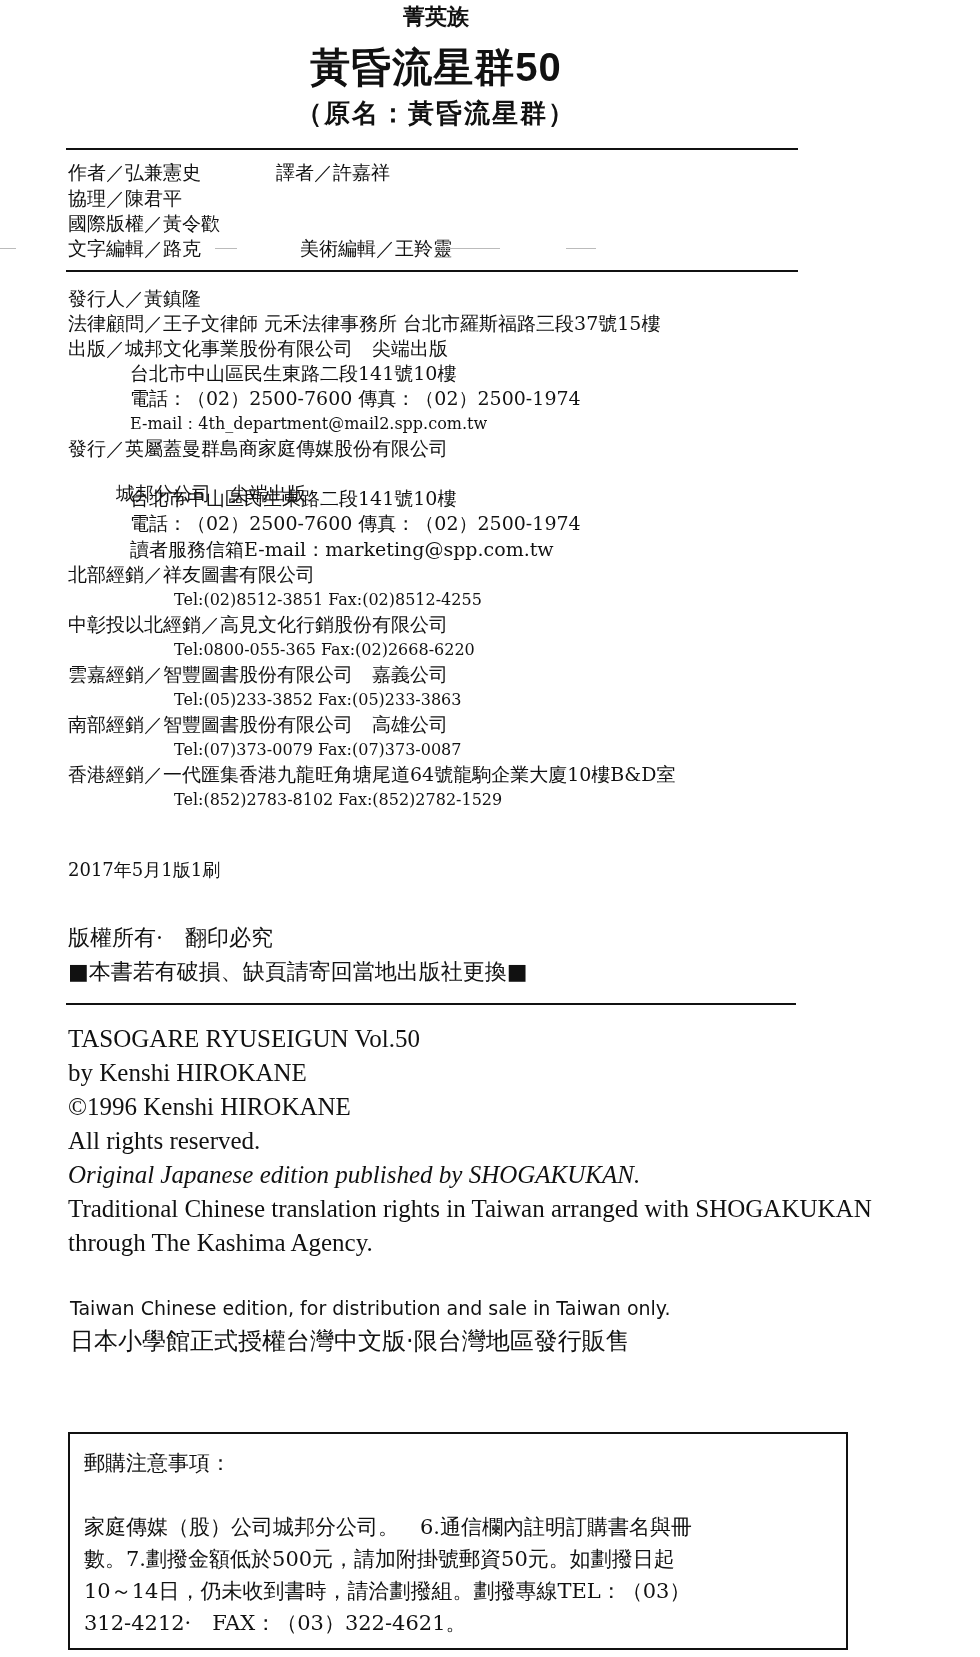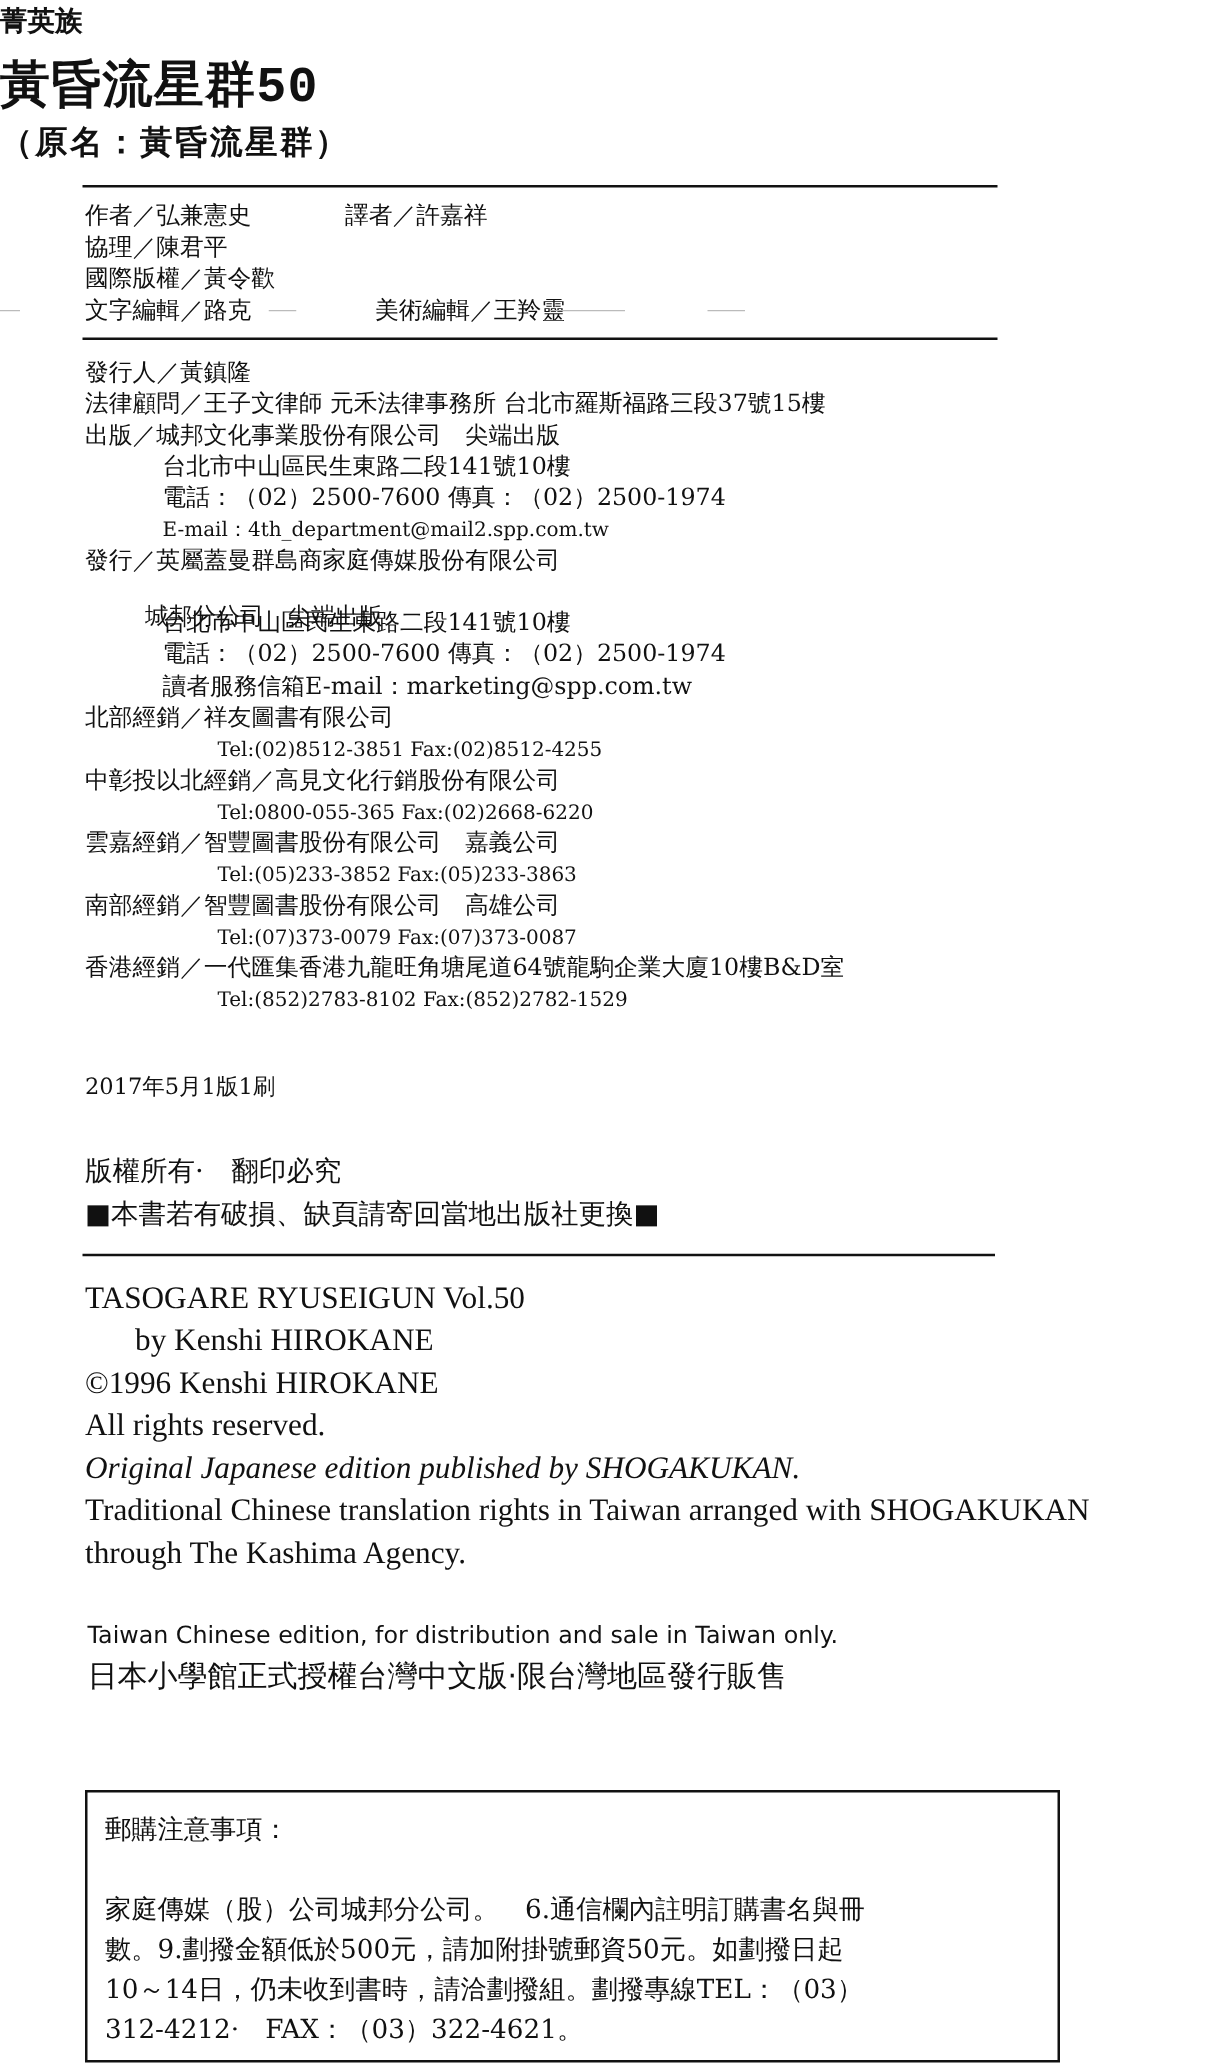--- a/index.html
+++ b/index.html
@@ -1,19 +1,19 @@
 <!DOCTYPE html>
 <html><head>
 <meta charset="utf-8">
 <style>
   html, body { margin: 0; padding: 0; background: #ffffff; }
   body { width: 980px; height: 1657px; position: relative; overflow: hidden; color: #111; }
   .page { position: absolute; left: 0; top: 0; width: 980px; height: 1657px; }
 
-  .imprint { position: absolute; left: 0; width: 872px; text-align: left; font-family: Liberation Mono, monospace; font-weight: bold; }
+  .imprint { position: absolute; left: 0; width: 872px; text-align: center; font-family: Liberation Sans, sans-serif; font-weight: bold; }
   .t1 { top: 2px; font-size: 22px; }
   .t2 { top: 40px; font-size: 40px; letter-spacing: 1px; }
   .t3 { top: 96px; font-size: 26px; letter-spacing: 2px; }
 
   .rule { position: absolute; background: #111; height: 2px; }
 
   .line { position: absolute; white-space: nowrap; font-family: "DejaVu Serif", serif; font-size: 19px; line-height: 24px; }
   .line.small { font-size: 16px; }
   .en { position: absolute; white-space: nowrap; font-family: "Liberation Serif", serif; font-size: 25px; line-height: 30px; }
   .en2 { position: absolute; white-space: nowrap; font-family: "DejaVu Sans", sans-serif; font-size: 19px; }
@@ -71,31 +71,31 @@
   <div class="line small" style="left:174px; top:788px;">Tel:(852)2783-8102  Fax:(852)2782-1529</div>
 
   <div class="line" style="left:68px; top:858px; font-size:18px;">2017年5月1版1刷</div>
 
   <div class="line" style="left:68px; top:924px; font-size:22px; line-height:28px;">版權所有·　翻印必究</div>
   <div class="line" style="left:68px; top:958px; font-size:22px; line-height:28px;">■本書若有破損、缺頁請寄回當地出版社更換■</div>
 
   <div class="rule" style="left:66px; top:1003px; width:730px;"></div>
 
   <div class="en" style="left:68px; top:1024px;">TASOGARE RYUSEIGUN Vol.50</div>
-  <div class="en" style="left:68px; top:1058px;margin-left:40px;">by Kenshi HIROKANE</div>
+  <div class="en" style="left:68px; top:1058px;">by Kenshi HIROKANE</div>
   <div class="en" style="left:68px; top:1092px;">©1996 Kenshi HIROKANE</div>
   <div class="en" style="left:68px; top:1126px;">All rights reserved.</div>
   <div class="en" style="left:68px; top:1160px;font-style:italic;">Original Japanese edition published by SHOGAKUKAN.</div>
   <div class="en" style="left:68px; top:1194px;text-align:center;">Traditional Chinese translation rights in Taiwan arranged with SHOGAKUKAN</div>
   <div class="en" style="left:68px; top:1228px;">through The Kashima Agency.</div>
 
   <div class="en2" style="left:70px; top:1297px;">Taiwan Chinese edition, for distribution and sale in Taiwan only.</div>
   <div class="line" style="left:70px; top:1326px; font-size:24px; line-height:30px; font-family:'DejaVu Sans', sans-serif;">日本小學館正式授權台灣中文版·限台灣地區發行販售</div>
 
   <div class="notice-box">
     <div class="box-line" style="top:16px;">郵購注意事項：</div>
     <div class="box-line" style="top:80px;">家庭傳媒（股）公司城邦分公司。　6.通信欄內註明訂購書名與冊</div>
-    <div class="box-line" style="top:112px;">數。9.劃撥金額低於500元，請加附掛號郵資50元。如劃撥日起</div>
+    <div class="box-line" style="top:112px;">數。7.劃撥金額低於500元，請加附掛號郵資50元。如劃撥日起</div>
     <div class="box-line" style="top:144px;">10～14日，仍未收到書時，請洽劃撥組。劃撥專線TEL：（03）</div>
     <div class="box-line" style="top:176px;">312-4212·　FAX：（03）322-4621。</div>
   </div>
 
 </div>
 
 </body></html>

